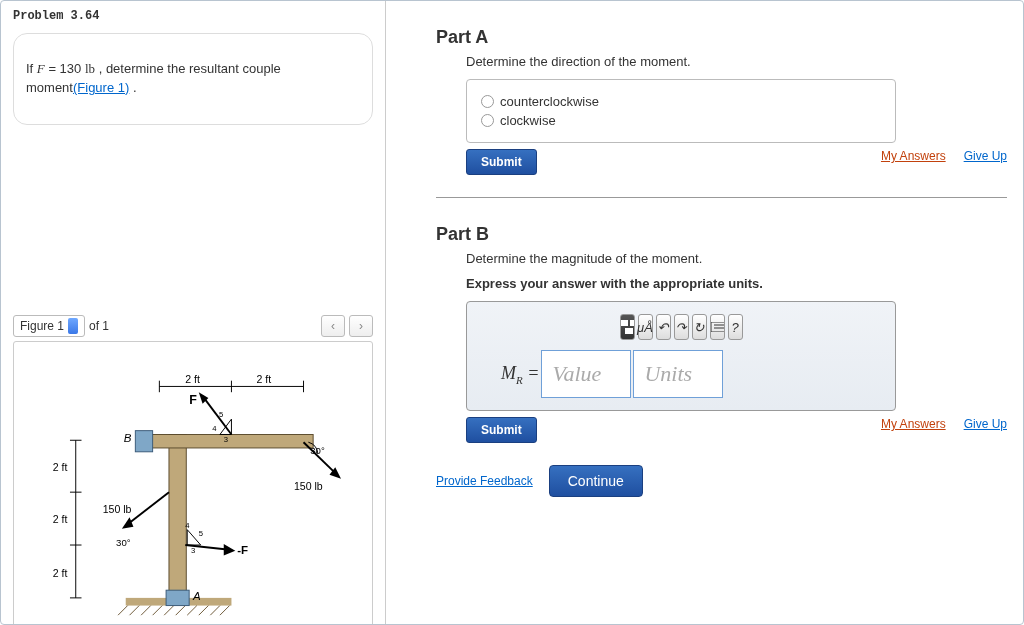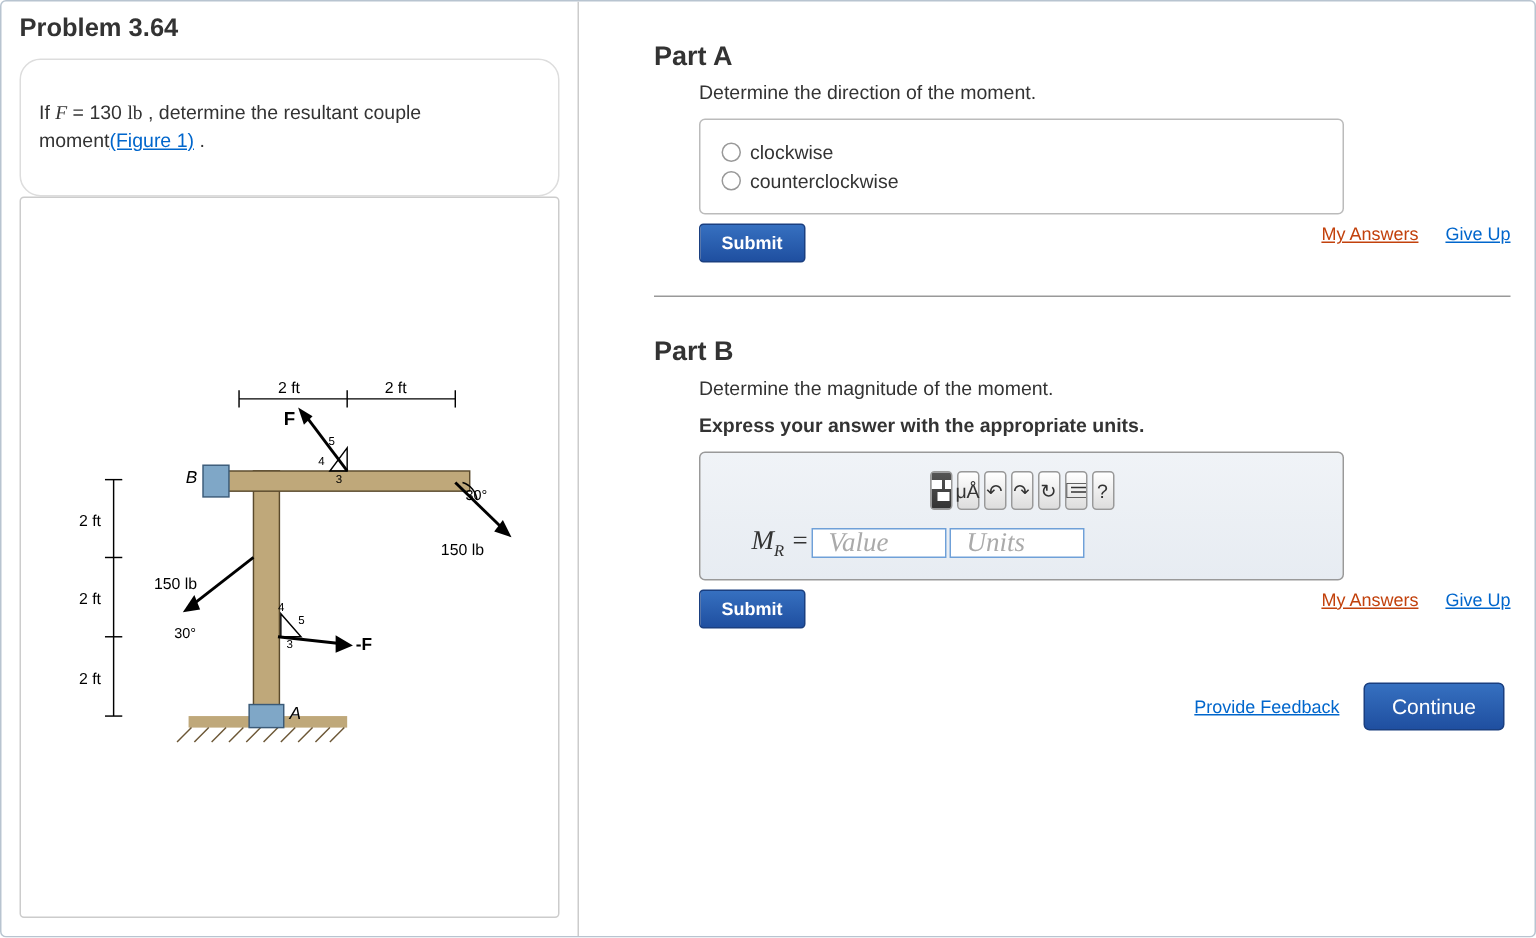--- a/index.html
+++ b/index.html
@@ -25,23 +25,24 @@
     border-right: 1px solid #ccc;
     display: flex;
     flex-direction: column;
   }
   .right-col {
     flex: 1;
     padding: 0 16px 0 50px;
     overflow: auto;
   }
   .prob-title {
-    font-size: 17px;
+    font-size: 12px;
     margin: 0 0 10px 0;
     color: #333;
+    font-family: Liberation Mono, monospace;
   }
   .prob-box {
     border: 1px solid #ddd;
     border-radius: 14px;
     padding: 26px 12px;
     font-size: 13px;
     line-height: 1.45;
   }
   .figlink { color: #0066cc; text-decoration: underline; cursor: pointer; }
 
@@ -159,50 +160,51 @@
   }
   .tb-btn {
     border: 1px solid #999;
     background: linear-gradient(#fff,#ddd);
     border-radius: 3px;
     width: 15px; height: 26px;
     display: flex; align-items: center; justify-content: center;
     font-size: 13px;
     cursor: pointer;
     color: #333;
+    font-style: italic;
   }
   .tb-btn.dark { background: linear-gradient(#555,#333); color: #fff; }
   .eq-row {
     display: flex; align-items: center; gap: 2px;
     justify-content: flex-start;
     padding-left: 20px;
   }
   .eq-label {
     font-family: "Times New Roman", serif;
     font-style: italic;
     font-size: 18px;
   }
   .in-box {
     border: 1px solid #6fa0d8;
     background: #fff;
-    height: 20px;
+    height: 48px;
     font-family: "Times New Roman", serif;
     font-style: italic;
-    font-size: 18px;
+    font-size: 22px;
     color: #aaa;
     padding: 0 10px;
     display: flex; align-items: center;
     min-width: 90px;
   }
   .hr { border: none; border-top: 1px solid #999; margin: 22px 0 0 0; }
 
   .foot-row {
-    margin-top: 36px;
-    display: flex;
-    justify-content: flex-end;
+    margin-top: 22px;
+    display: flex;
+    justify-content: flex-start;
     gap: 16px;
     align-items: center;
     padding-right: 4px;
   }
   .btn-continue {
     background: linear-gradient(#3670c0,#1f4fa0);
     color: #fff;
     font-size: 14px;
     border: 1px solid #1a3f80;
     border-radius: 4px;
@@ -217,20 +219,29 @@
 
 <div class="main-wrap">
 
   <div class="left-col">
     <h1 class="prob-title">Problem 3.64</h1>
 
     <div class="prob-box">
       <span>If </span><span class="serif-var">F</span><span> = 130 </span><span class="unit-roman">lb</span><span> , determine the resultant couple moment</span><span class="figlink">(Figure 1)</span><span> .</span>
     </div>
 
+    <div class="fig-bar">
+      <span class="fig-select">
+        <span>Figure 1</span>
+        <span class="spin"></span>
+      </span>
+      <span style="font-size:12px;margin-right:auto;">of 1</span>
+      <button class="nav-btn">‹</button>
+      <button class="nav-btn">›</button>
+    </div>
 
     <div class="fig-frame">
       <svg viewBox="0 0 360 300">
 
         <rect x="110" y="260" width="110" height="8" fill="#bfa87a"></rect>
         <g stroke="#6b5635" stroke-width="1">
           <line x1="112" y1="268" x2="102" y2="278"></line>
             <line x1="124" y1="268" x2="114" y2="278"></line>
           <line x1="136" y1="268" x2="126" y2="278"></line>
             <line x1="148" y1="268" x2="138" y2="278"></line>
@@ -309,25 +320,25 @@
 
   <div class="right-col">
 
     <div class="part-block">
       <div class="part-label">Part A</div>
       <div class="prompt-txt">Determine the direction of the moment.</div>
       <div class="outer-box">
         <div class="choice-box">
           <div class="radio-row">
             <span class="radio-mock"></span>
-            <span>clockwise</span>
+            <span>counterclockwise</span>
           </div>
           <div class="radio-row">
             <span class="radio-mock"></span>
-            <span>counterclockwise</span>
+            <span>clockwise</span>
           </div>
         </div>
         <div class="action-row">
           <button class="btn-submit">Submit</button>
           <span style="flex:1"></span>
           <span class="link link-u grey">My Answers</span>
           <span class="link link-u">Give Up</span>
         </div>
       </div>
     </div>

